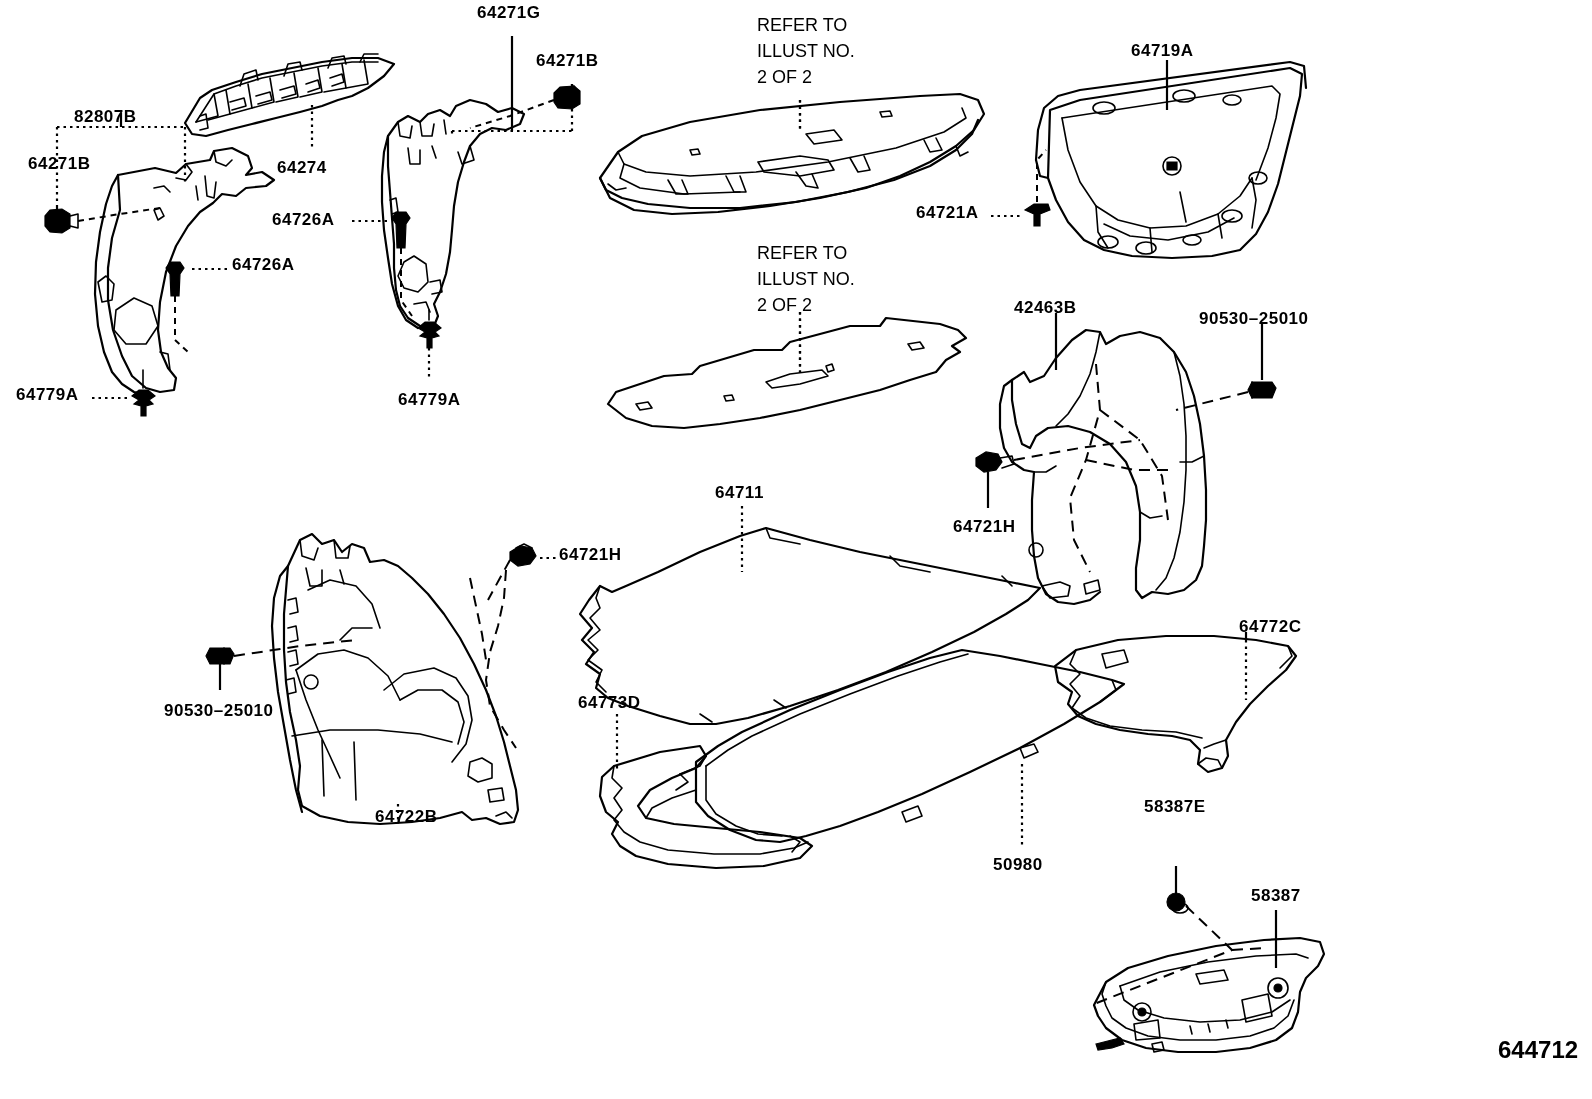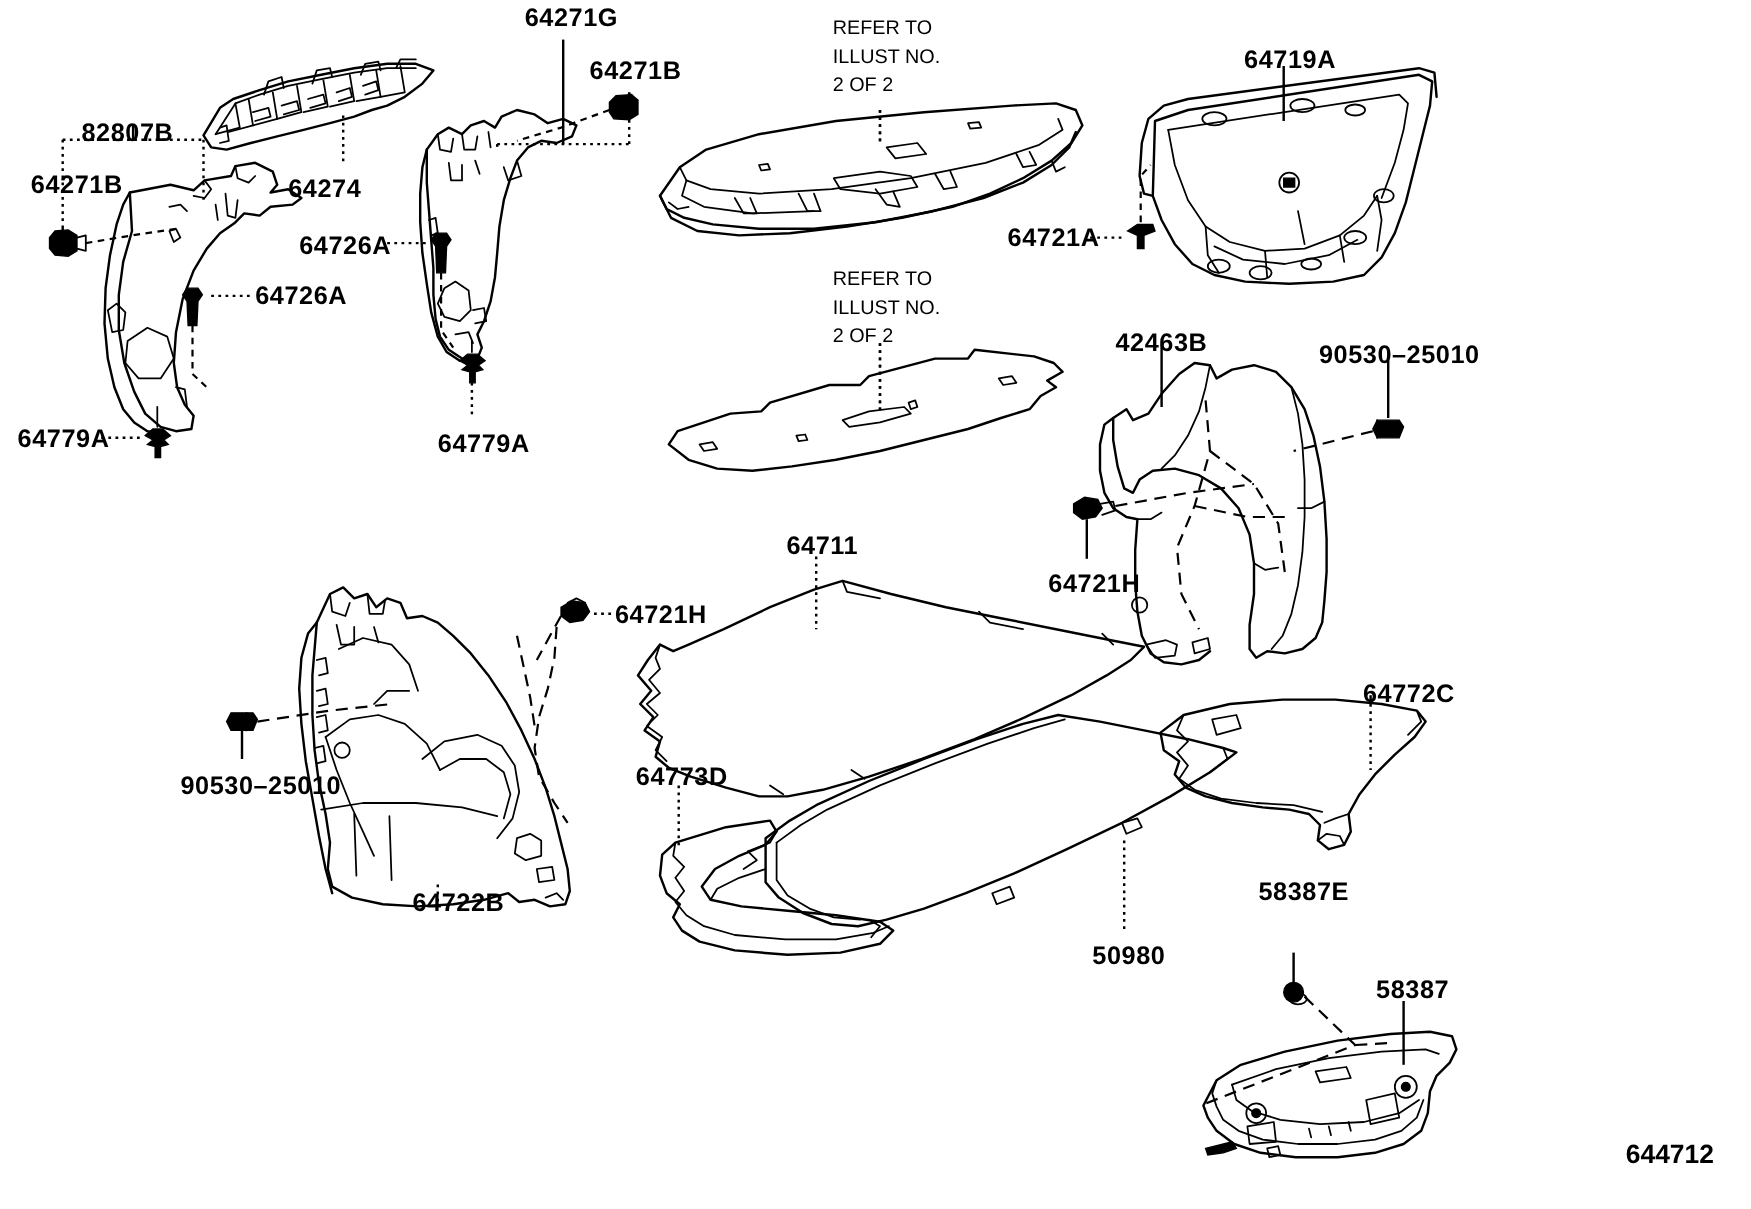--- a/index.html
+++ b/index.html
@@ -7,41 +7,42 @@
     width:1592px;height:1099px;position:relative;overflow:hidden;
     font-family:"Liberation Sans", sans-serif;
     color:#000000;
   }
   #sheet{position:absolute;inset:0;width:1592px;height:1099px;}
   svg#art{position:absolute;left:0;top:0;width:1592px;height:1099px;}
   .lbl{
     position:absolute;
     font-family:"Liberation Sans", sans-serif;
     font-weight:700;
-    font-size:23px;
+    font-size:17px;
     letter-spacing:0.5px;
     white-space:nowrap;
     line-height:1.05;
     color:#000;
   }
   .refer{
     position:absolute;
     font-family:"Liberation Sans", sans-serif;
     font-weight:400;
     font-size:18px;
     line-height:1.45;
     white-space:pre;
     color:#000;
   }
   .fignum{
     position:absolute;
     font-family:"Liberation Sans", sans-serif;
     font-weight:700;
     font-size:24px;
     color:#000;
+    margin-left:20px;
   }
   
   .ln{stroke:#000;fill:none;stroke-width:2.2;stroke-linejoin:round;stroke-linecap:round;}
   .ln-thin{stroke:#000;fill:none;stroke-width:1.6;stroke-linejoin:round;stroke-linecap:round;}
   .fillk{fill:#000;stroke:#000;stroke-width:1.2;}
   .leader{stroke:#000;fill:none;stroke-width:2.2;}
   .leader-dot{stroke:#000;fill:none;stroke-width:2.2;stroke-dasharray:2.5 4;}
   .dash{stroke:#000;fill:none;stroke-width:2;stroke-dasharray:11 7;}
   .dash-s{stroke:#000;fill:none;stroke-width:2;stroke-dasharray:6 5;}
   .brk{stroke:#000;fill:none;stroke-width:2.2;stroke-dasharray:2.5 4;}
@@ -407,21 +408,21 @@
 
     <g>
       <path class="leader-dot" d="M800 100 L800 132"></path>
       <path class="leader-dot" d="M800 312 L800 374"></path>
     </g>
 
   </svg>
 
   <div class="lbl" style="left:74px;top:108px">82807B</div>
   <div class="lbl" style="left:28px;top:155px">64271B</div>
-  <div class="lbl" style="left:262px;top:159px">64274</div>
+  <div class="lbl" style="left:277px;top:159px">64274</div>
   <div class="lbl" style="left:477px;top:4px">64271G</div>
   <div class="lbl" style="left:536px;top:52px">64271B</div>
   <div class="lbl" style="left:272px;top:211px">64726A</div>
   <div class="lbl" style="left:232px;top:256px">64726A</div>
   <div class="lbl" style="left:16px;top:386px">64779A</div>
   <div class="lbl" style="left:398px;top:391px">64779A</div>
   <div class="lbl" style="left:1131px;top:42px">64719A</div>
   <div class="lbl" style="left:916px;top:204px">64721A</div>
   <div class="lbl" style="left:1014px;top:299px">42463B</div>
   <div class="lbl" style="left:1199px;top:310px">90530–25010</div>

